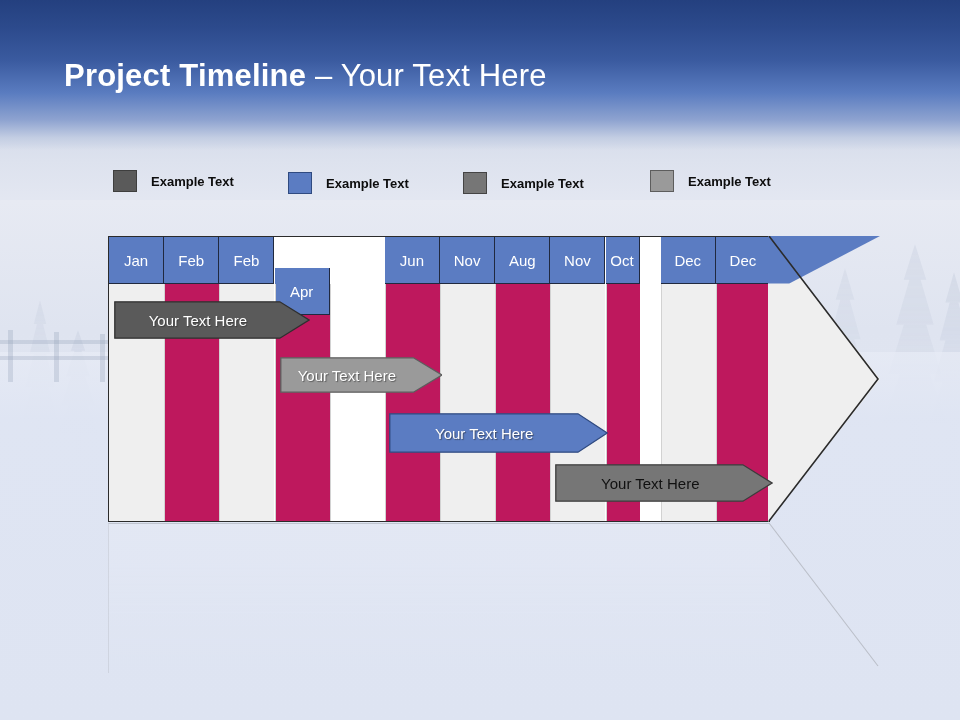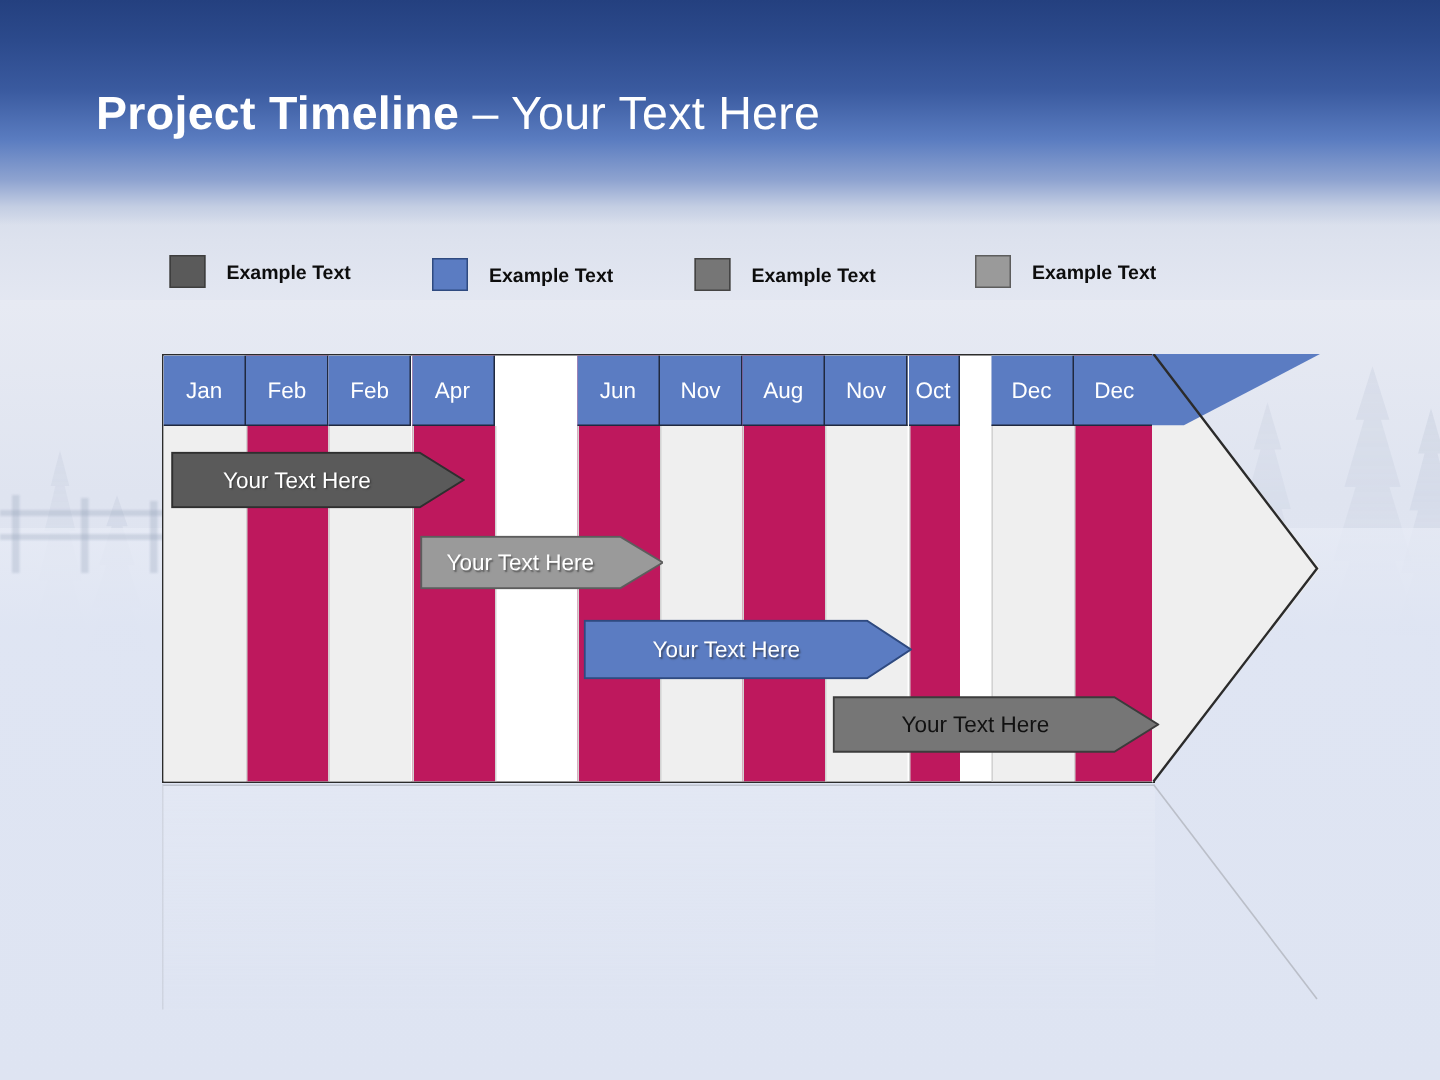--- a/index.html
+++ b/index.html
@@ -291,21 +291,21 @@
           <div class="col-head">Jan</div>
         </div>
         <div class="col plain" style="left: 55.1667px; width: 55.1667px;">
           <div class="col-head">Feb</div>
         </div>
         <div class="col-line" style="left: 55.1667px;"></div>
         <div class="col shade" style="left: 110.333px; width: 55.1667px;">
           <div class="col-head">Feb</div>
         </div>
         <div class="col-line" style="left: 110.333px;"></div>
-        <div class="col plain" style="left: 165.5px; width: 55.1667px;">
+        <div class="col plain" style="left: 165.5px; width: 55.1667px; margin-top: 31px;">
           <div class="col-head">Apr</div>
         </div>
         <div class="col-line" style="left: 165.5px;"></div>
         <div class="col-line" style="left: 220.667px;"></div>
         <div class="col plain" style="left: 275.833px; width: 55.1667px;">
           <div class="col-head">Jun</div>
         </div>
         <div class="col-line" style="left: 275.833px;"></div>
         <div class="col shade" style="left: 331px; width: 55.1667px;">
           <div class="col-head">Nov</div>

